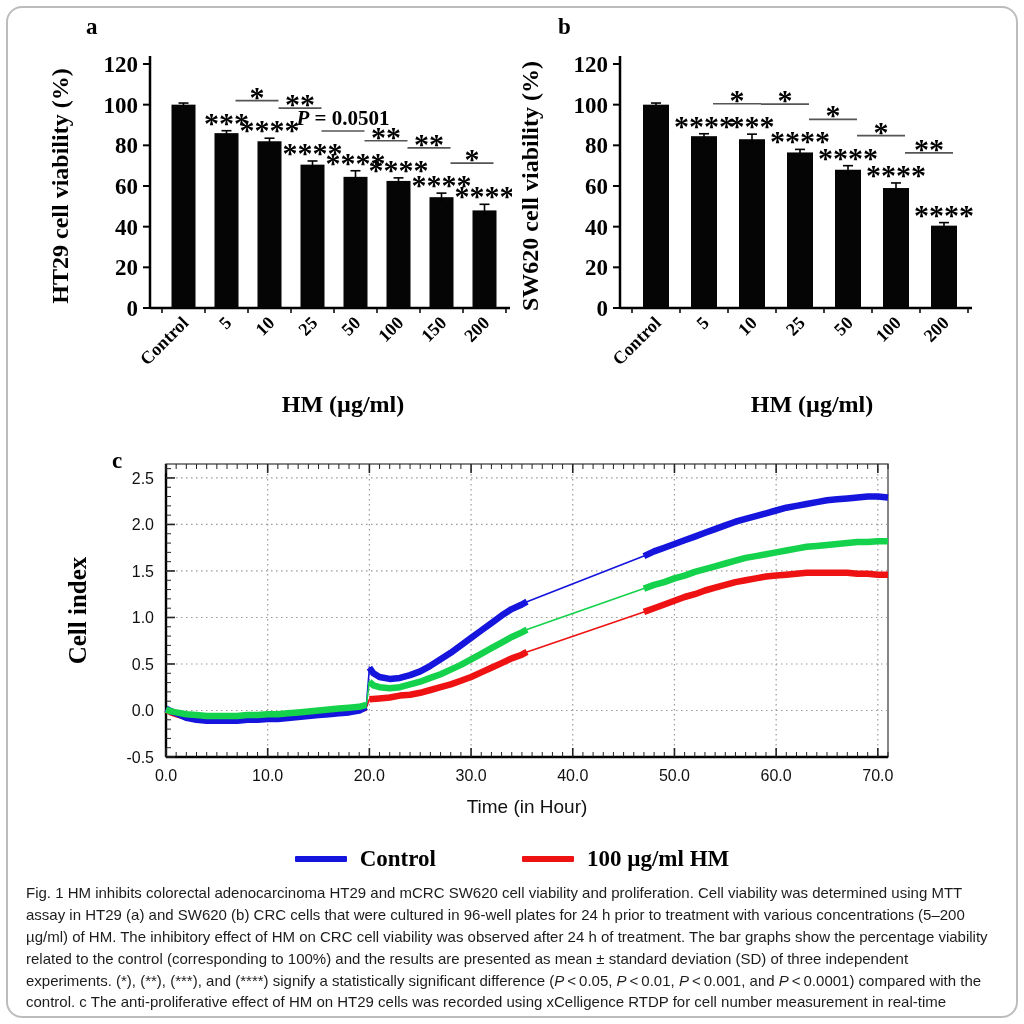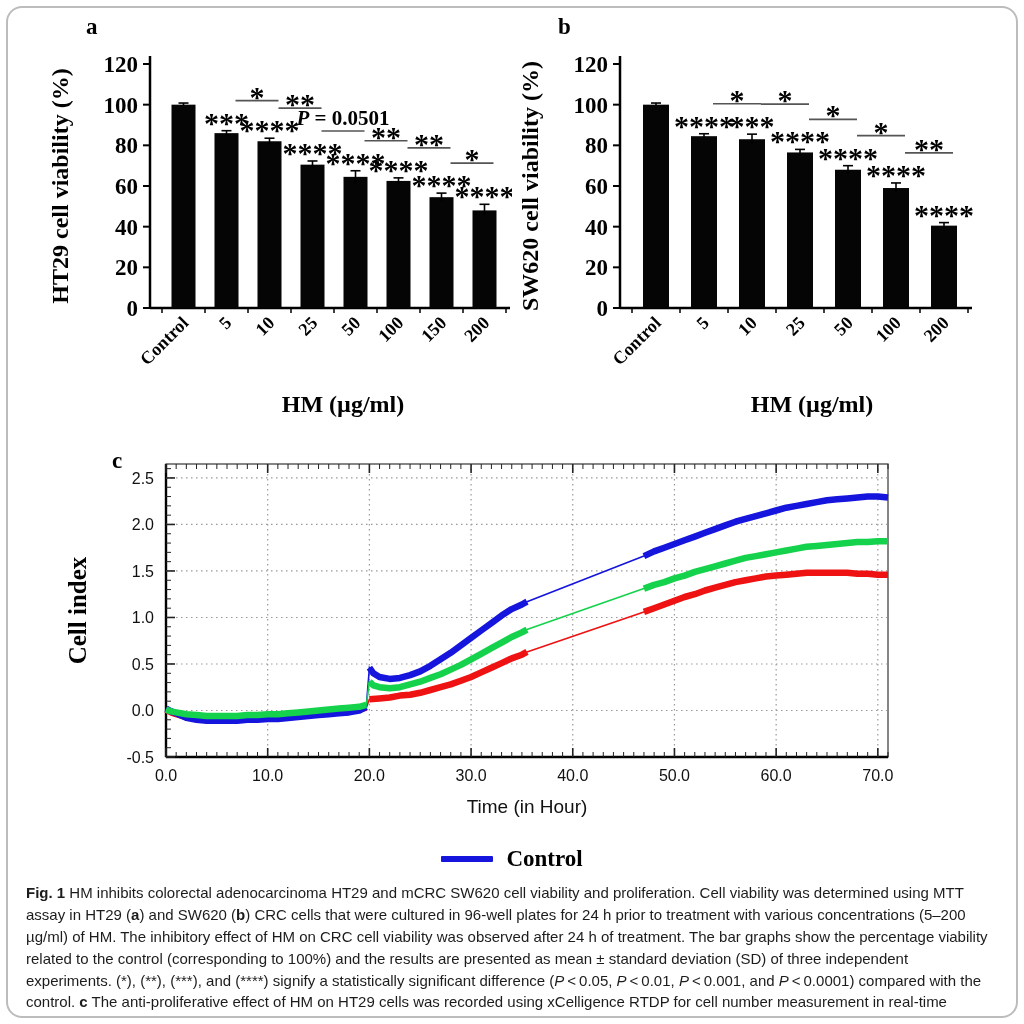--- a/index.html
+++ b/index.html
@@ -10,21 +10,21 @@
   .panel-letter{position:absolute;font-family:"Liberation Serif",serif;
         font-weight:bold;font-size:23px;color:#000;}
   svg{position:absolute;}
   .legend{position:absolute;left:80px;top:846px;width:864px;display:flex;
         justify-content:center;align-items:center;gap:86px;}
   .legend-item{display:flex;align-items:center;gap:13px;}
   .legend-swatch{display:inline-block;width:52px;height:6px;border-radius:1px;}
   .legend-label{font-family:"Liberation Serif",serif;font-weight:bold;font-size:23px;color:#000;}
   .caption{position:absolute;left:26px;top:882px;width:968px;font-size:15px;
         line-height:1.46;color:#1c1c1c;letter-spacing:0;}
-  .caption .b{font-weight:bold;margin-top:8px;}
+  .caption .b{font-weight:normal;margin-top:8px;}
   .caption .i{font-style:italic;}
 </style>
 </head>
 <body>
 
 <div class="page">
   <div class="fig-border"></div>
 
   <div class="panel-letter" style="left:86px;top:14px;">a</div>
   <svg id="chart-a" width="484" height="418" style="left:28px;top:16px;">
@@ -405,16 +405,20 @@
       <path d="M110.0 259.6 L115.1 261.4 L120.2 262.4 L130.3 264.2 L140.5 265.1 L150.7 266.1 L160.8 266.1 L171.0 266.1 L181.2 266.1 L191.4 265.1 L201.5 265.1 L211.7 264.2 L221.9 264.2 L232.0 263.3 L242.2 262.4 L252.4 261.4 L262.5 260.5 L272.7 259.6 L282.9 258.6 L293.0 257.7 L303.2 256.8 L310.3 254.9 " fill="none" stroke="#14d24b" stroke-width="6.5" stroke-linejoin="round" stroke-linecap="butt"></path>
       <path d="M313.4 231.7 L317.4 235.4 L323.5 237.2 L333.7 238.2 L343.9 237.2 L354.1 234.4 L364.2 231.7 L374.4 227.9 L384.6 224.2 L394.7 219.6 L404.9 214.9 L415.1 209.3 L425.2 203.8 L435.4 198.2 L445.6 192.6 L455.7 187.0 L465.9 182.4 L471.0 179.6 " fill="none" stroke="#14d24b" stroke-width="6.5" stroke-linejoin="round" stroke-linecap="butt"></path>
       <path d="M587.9 138.6 L598.1 134.9 L608.3 132.1 L618.5 128.4 L628.6 125.6 L638.8 121.9 L649.0 119.1 L659.1 116.3 L669.3 113.5 L679.5 110.7 L689.6 107.9 L699.8 106.1 L710.0 104.2 L720.1 102.4 L730.3 100.5 L740.5 98.6 L750.6 96.8 L760.8 95.9 L771.0 94.9 L781.2 94.0 L791.3 93.1 L801.5 92.1 L811.7 92.1 L821.8 91.2 L832.0 91.2 " fill="none" stroke="#14d24b" stroke-width="6.5" stroke-linejoin="round" stroke-linecap="butt"></path>
     </svg>
 
   <div class="legend">
     <div class="legend-item">
       <span class="legend-swatch" id="sw-0" style="background: rgb(21, 21, 221);"></span>
       <span class="legend-label">Control</span>
     </div>
+    <div class="legend-item">
+      <span class="legend-swatch" id="sw-2" style="background: rgb(238, 18, 18);"></span>
+      <span class="legend-label">100 µg/ml HM</span>
+    </div>
   </div>
 
   <div class="caption" id="caption"><span class="b">Fig. 1</span><span>  HM inhibits colorectal adenocarcinoma HT29 and mCRC SW620 cell viability and proliferation. Cell viability was determined using MTT assay in HT29 (</span><span class="b">a</span><span>) and SW620 (</span><span class="b">b</span><span>) CRC cells that were cultured in 96-well plates for 24 h prior to treatment with various concentrations (5–200 µg/ml) of HM. The inhibitory effect of HM on CRC cell viability was observed after 24 h of treatment. The bar graphs show the percentage viability related to the control (corresponding to 100%) and the results are presented as mean ± standard deviation (SD) of three independent experiments. (*), (**), (***), and (****) signify a statistically significant difference (</span><span class="i">P</span><span> &lt; 0.05, </span><span class="i">P</span><span> &lt; 0.01, </span><span class="i">P</span><span> &lt; 0.001, and </span><span class="i">P</span><span> &lt; 0.0001) compared with the control. </span><span class="b">c</span><span> The anti-proliferative effect of HM on HT29 cells was recorded using xCelligence RTDP for cell number measurement in real-time</span></div>
 </div>
 
 </body></html>

